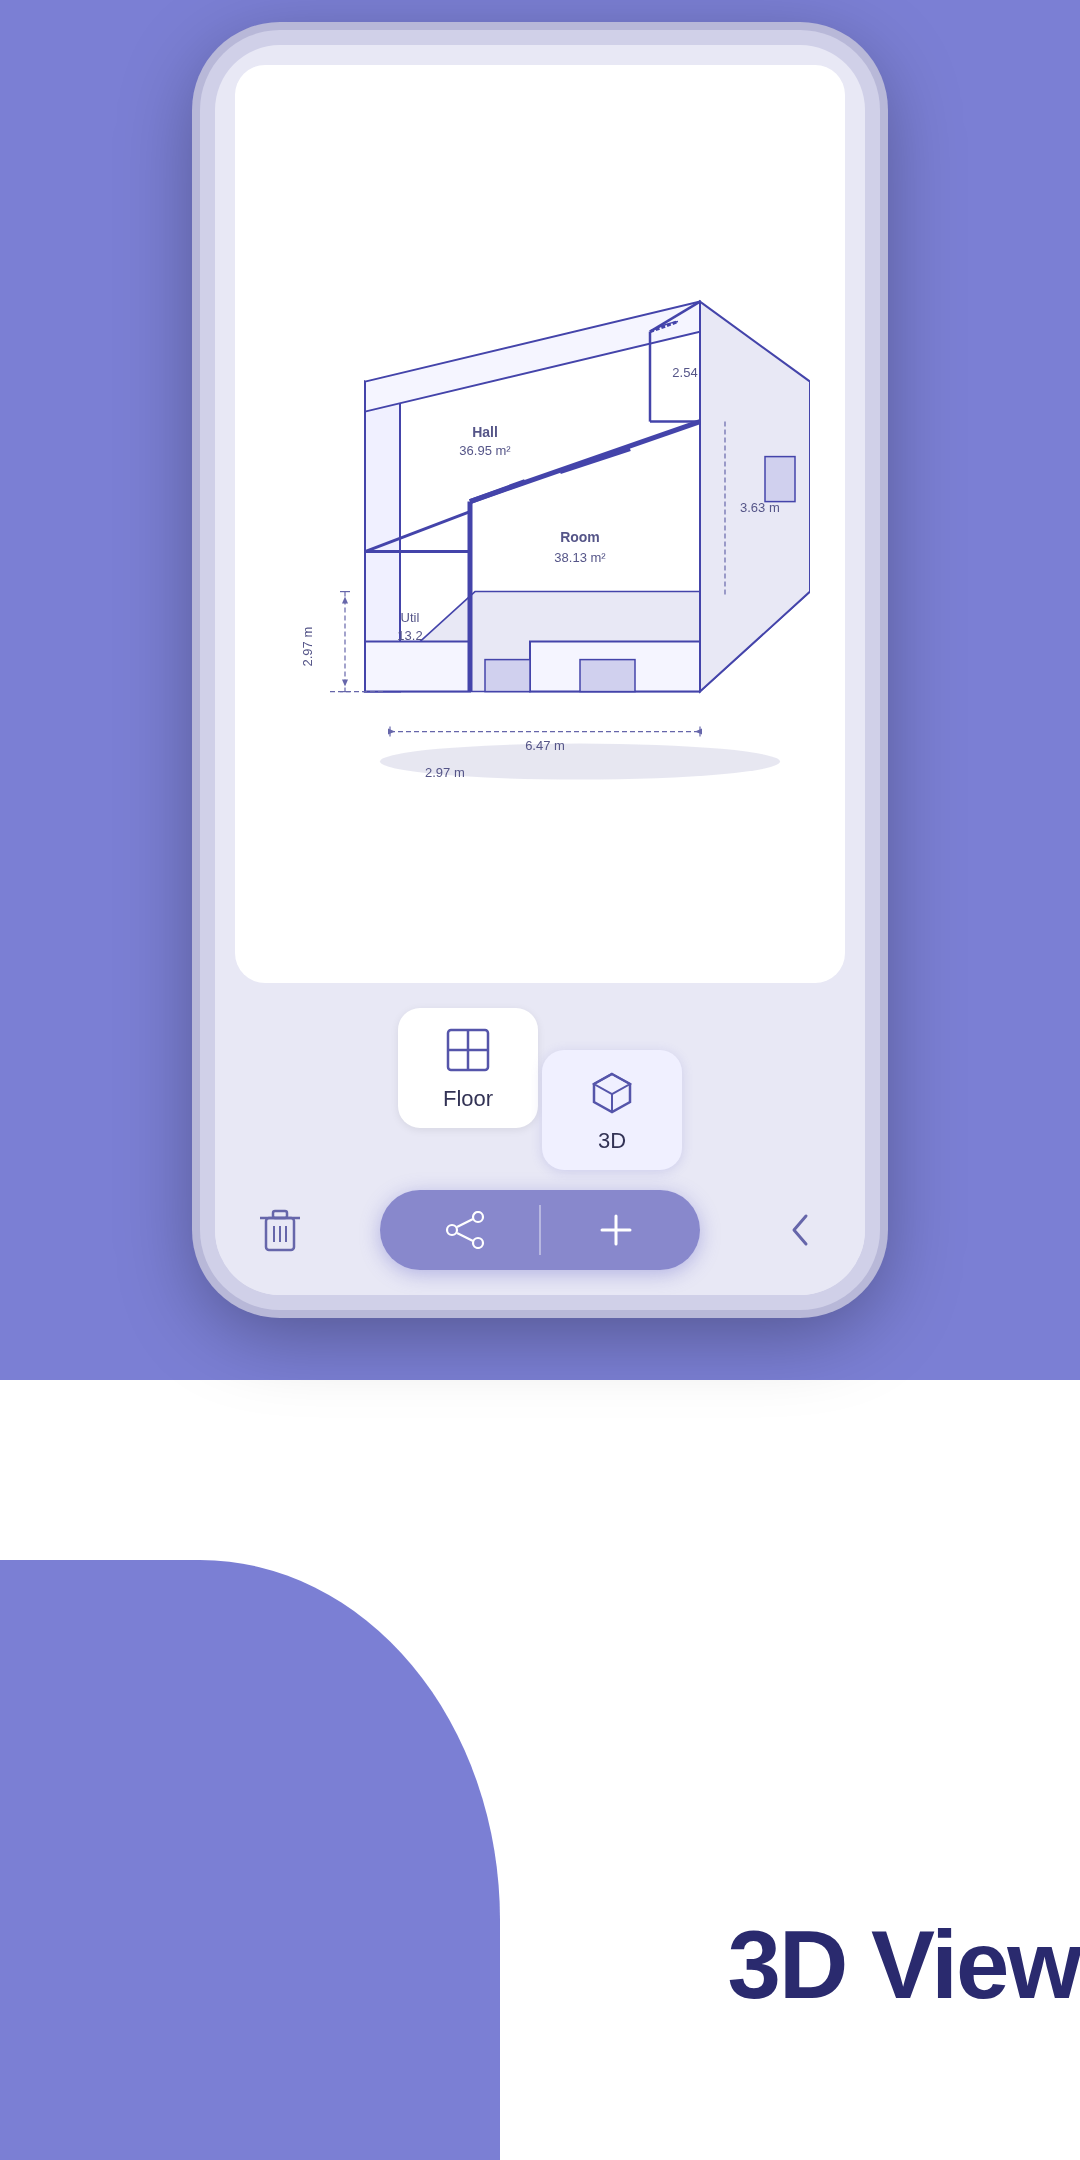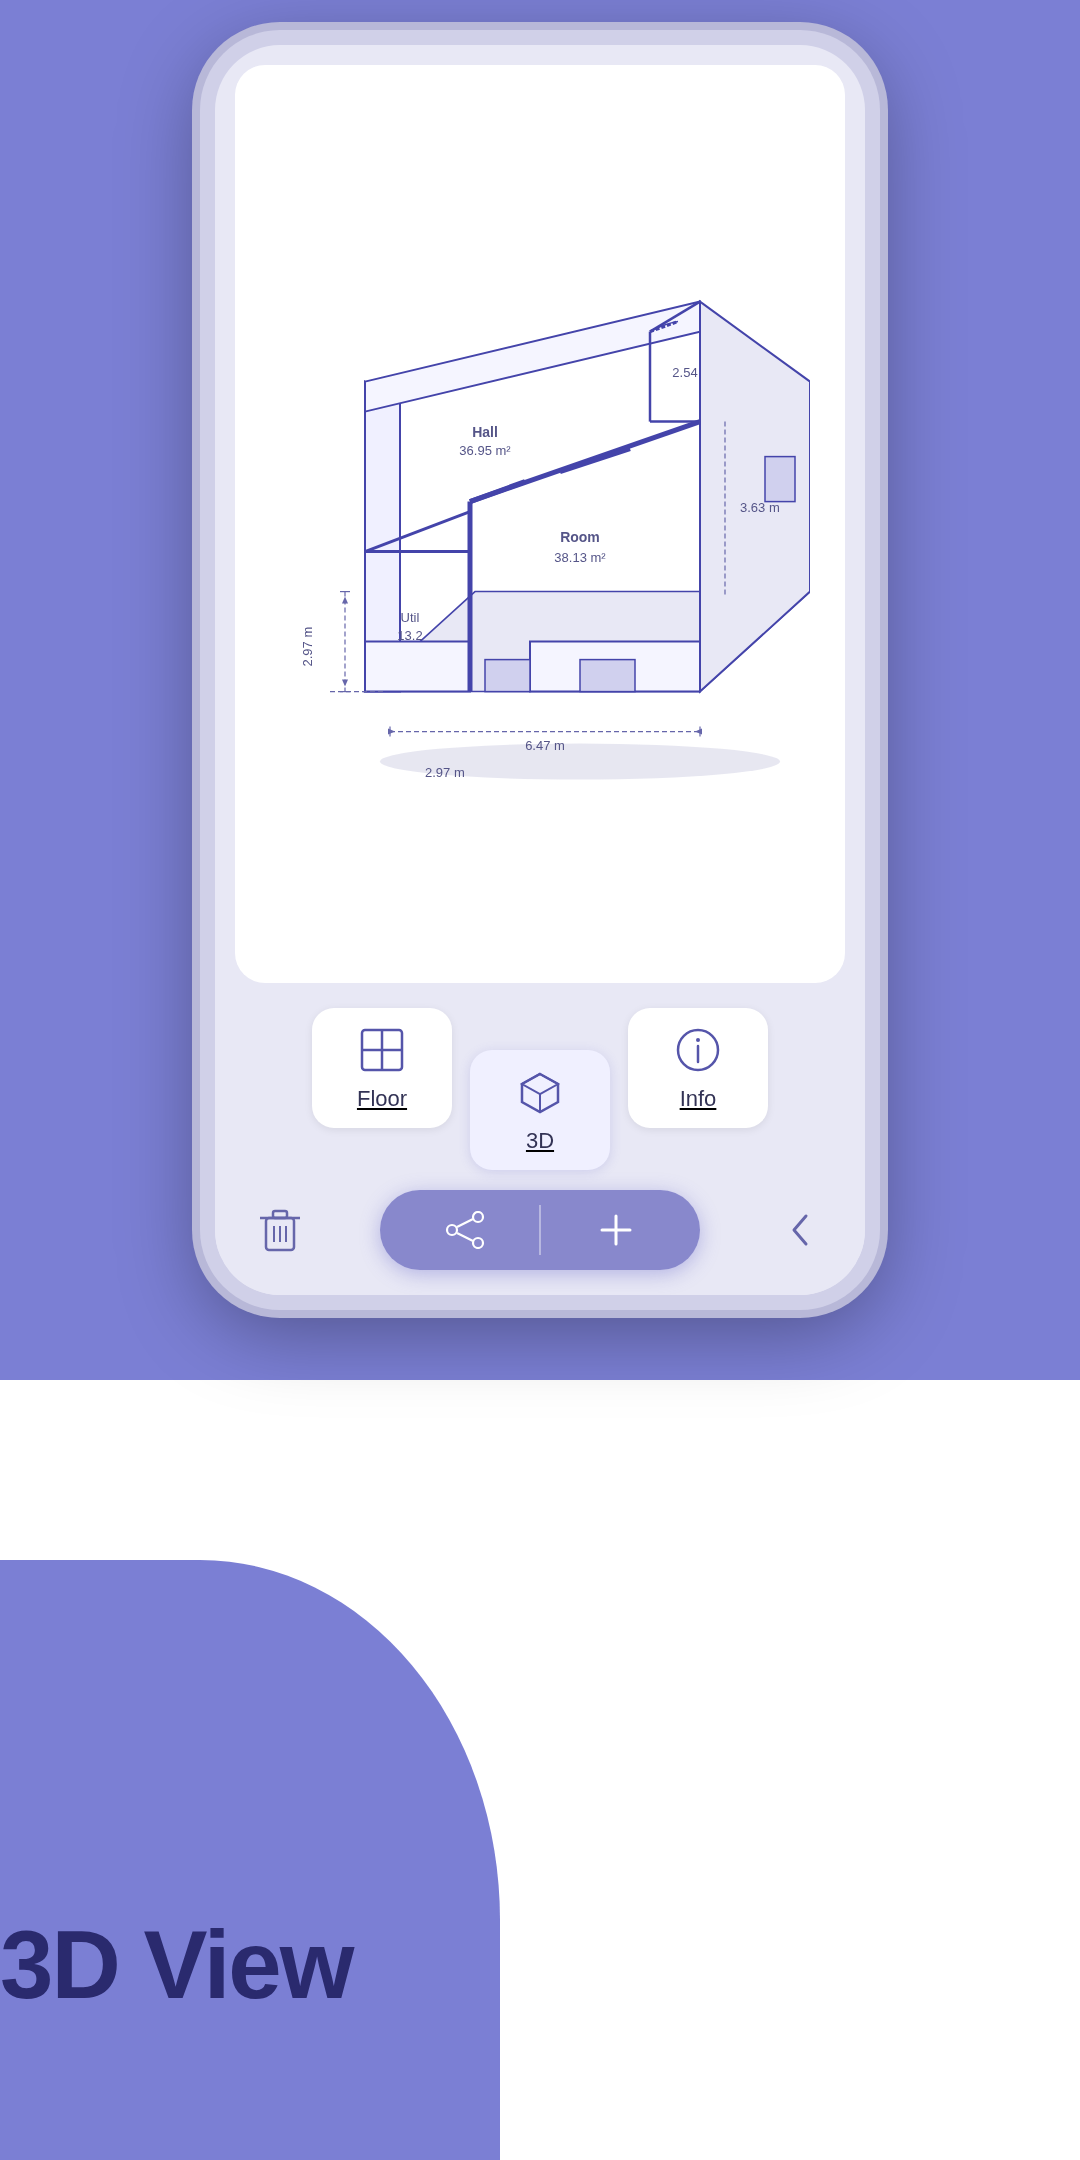--- a/index.html
+++ b/index.html
@@ -92,23 +92,22 @@
     
     .toolbar-area {
       padding: 10px 20px 15px;
       background: #e8e8f5;
     }
 
     
     .view-buttons {
       display: flex;
       justify-content: center;
-      gap: 18px;
+      gap: 4px;
       margin-bottom: 20px;
-      text-decoration: underline;
     }
 
     .view-btn {
       width: 140px;
       height: 120px;
       background: #ffffff;
       border-radius: 22px;
       border: none;
       display: flex;
       flex-direction: column;
@@ -204,21 +203,21 @@
       justify-content: center;
       color: #ffffff;
     }
 
     
     .title-area {
       position: absolute;
       bottom: 140px;
       left: 0;
       right: 0;
-      text-align: left;
+      text-align: right;
       z-index: 5;
     }
 
     .title-text {
       font-size: 96px;
       font-weight: 800;
       color: #2a2a6e;
       letter-spacing: -2px;
     }
   </style>
@@ -342,28 +341,20 @@
           <svg class="view-btn-icon" viewBox="0 0 52 52" fill="none" xmlns="http://www.w3.org/2000/svg">
             <polygon points="26,8 44,18 44,36 26,46 8,36 8,18" stroke="#5555aa" stroke-width="2.5" fill="none"></polygon>
             <polygon points="26,8 44,18 26,28 8,18" stroke="#5555aa" stroke-width="2" fill="none"></polygon>
             <line x1="26" y1="28" x2="26" y2="46" stroke="#5555aa" stroke-width="2"></line>
             <line x1="44" y1="18" x2="44" y2="36" stroke="#5555aa" stroke-width="2"></line>
             <line x1="8" y1="18" x2="8" y2="36" stroke="#5555aa" stroke-width="2"></line>
           </svg>
           <span class="view-btn-label">3D</span>
         </button>
 
-        <button class="view-btn">
-          <svg class="view-btn-icon" viewBox="0 0 52 52" fill="none" xmlns="http://www.w3.org/2000/svg">
-            <circle cx="26" cy="26" r="20" stroke="#5555aa" stroke-width="2.5"></circle>
-            <line x1="26" y1="22" x2="26" y2="38" stroke="#5555aa" stroke-width="2.5" stroke-linecap="round"></line>
-            <circle cx="26" cy="16" r="2" fill="#5555aa"></circle>
-          </svg>
-          <span class="view-btn-label">Info</span>
-        </button>
 
       </div>
 
       <div class="action-row">
 
         <button class="delete-btn">
           <svg width="44" height="52" viewBox="0 0 44 52" fill="none" xmlns="http://www.w3.org/2000/svg">
             <rect x="8" y="14" width="28" height="32" rx="3" stroke="#6666aa" stroke-width="2.5"></rect>
             <line x1="2" y1="14" x2="42" y2="14" stroke="#6666aa" stroke-width="2.5"></line>
             <rect x="15" y="7" width="14" height="7" rx="2" stroke="#6666aa" stroke-width="2.5"></rect>

